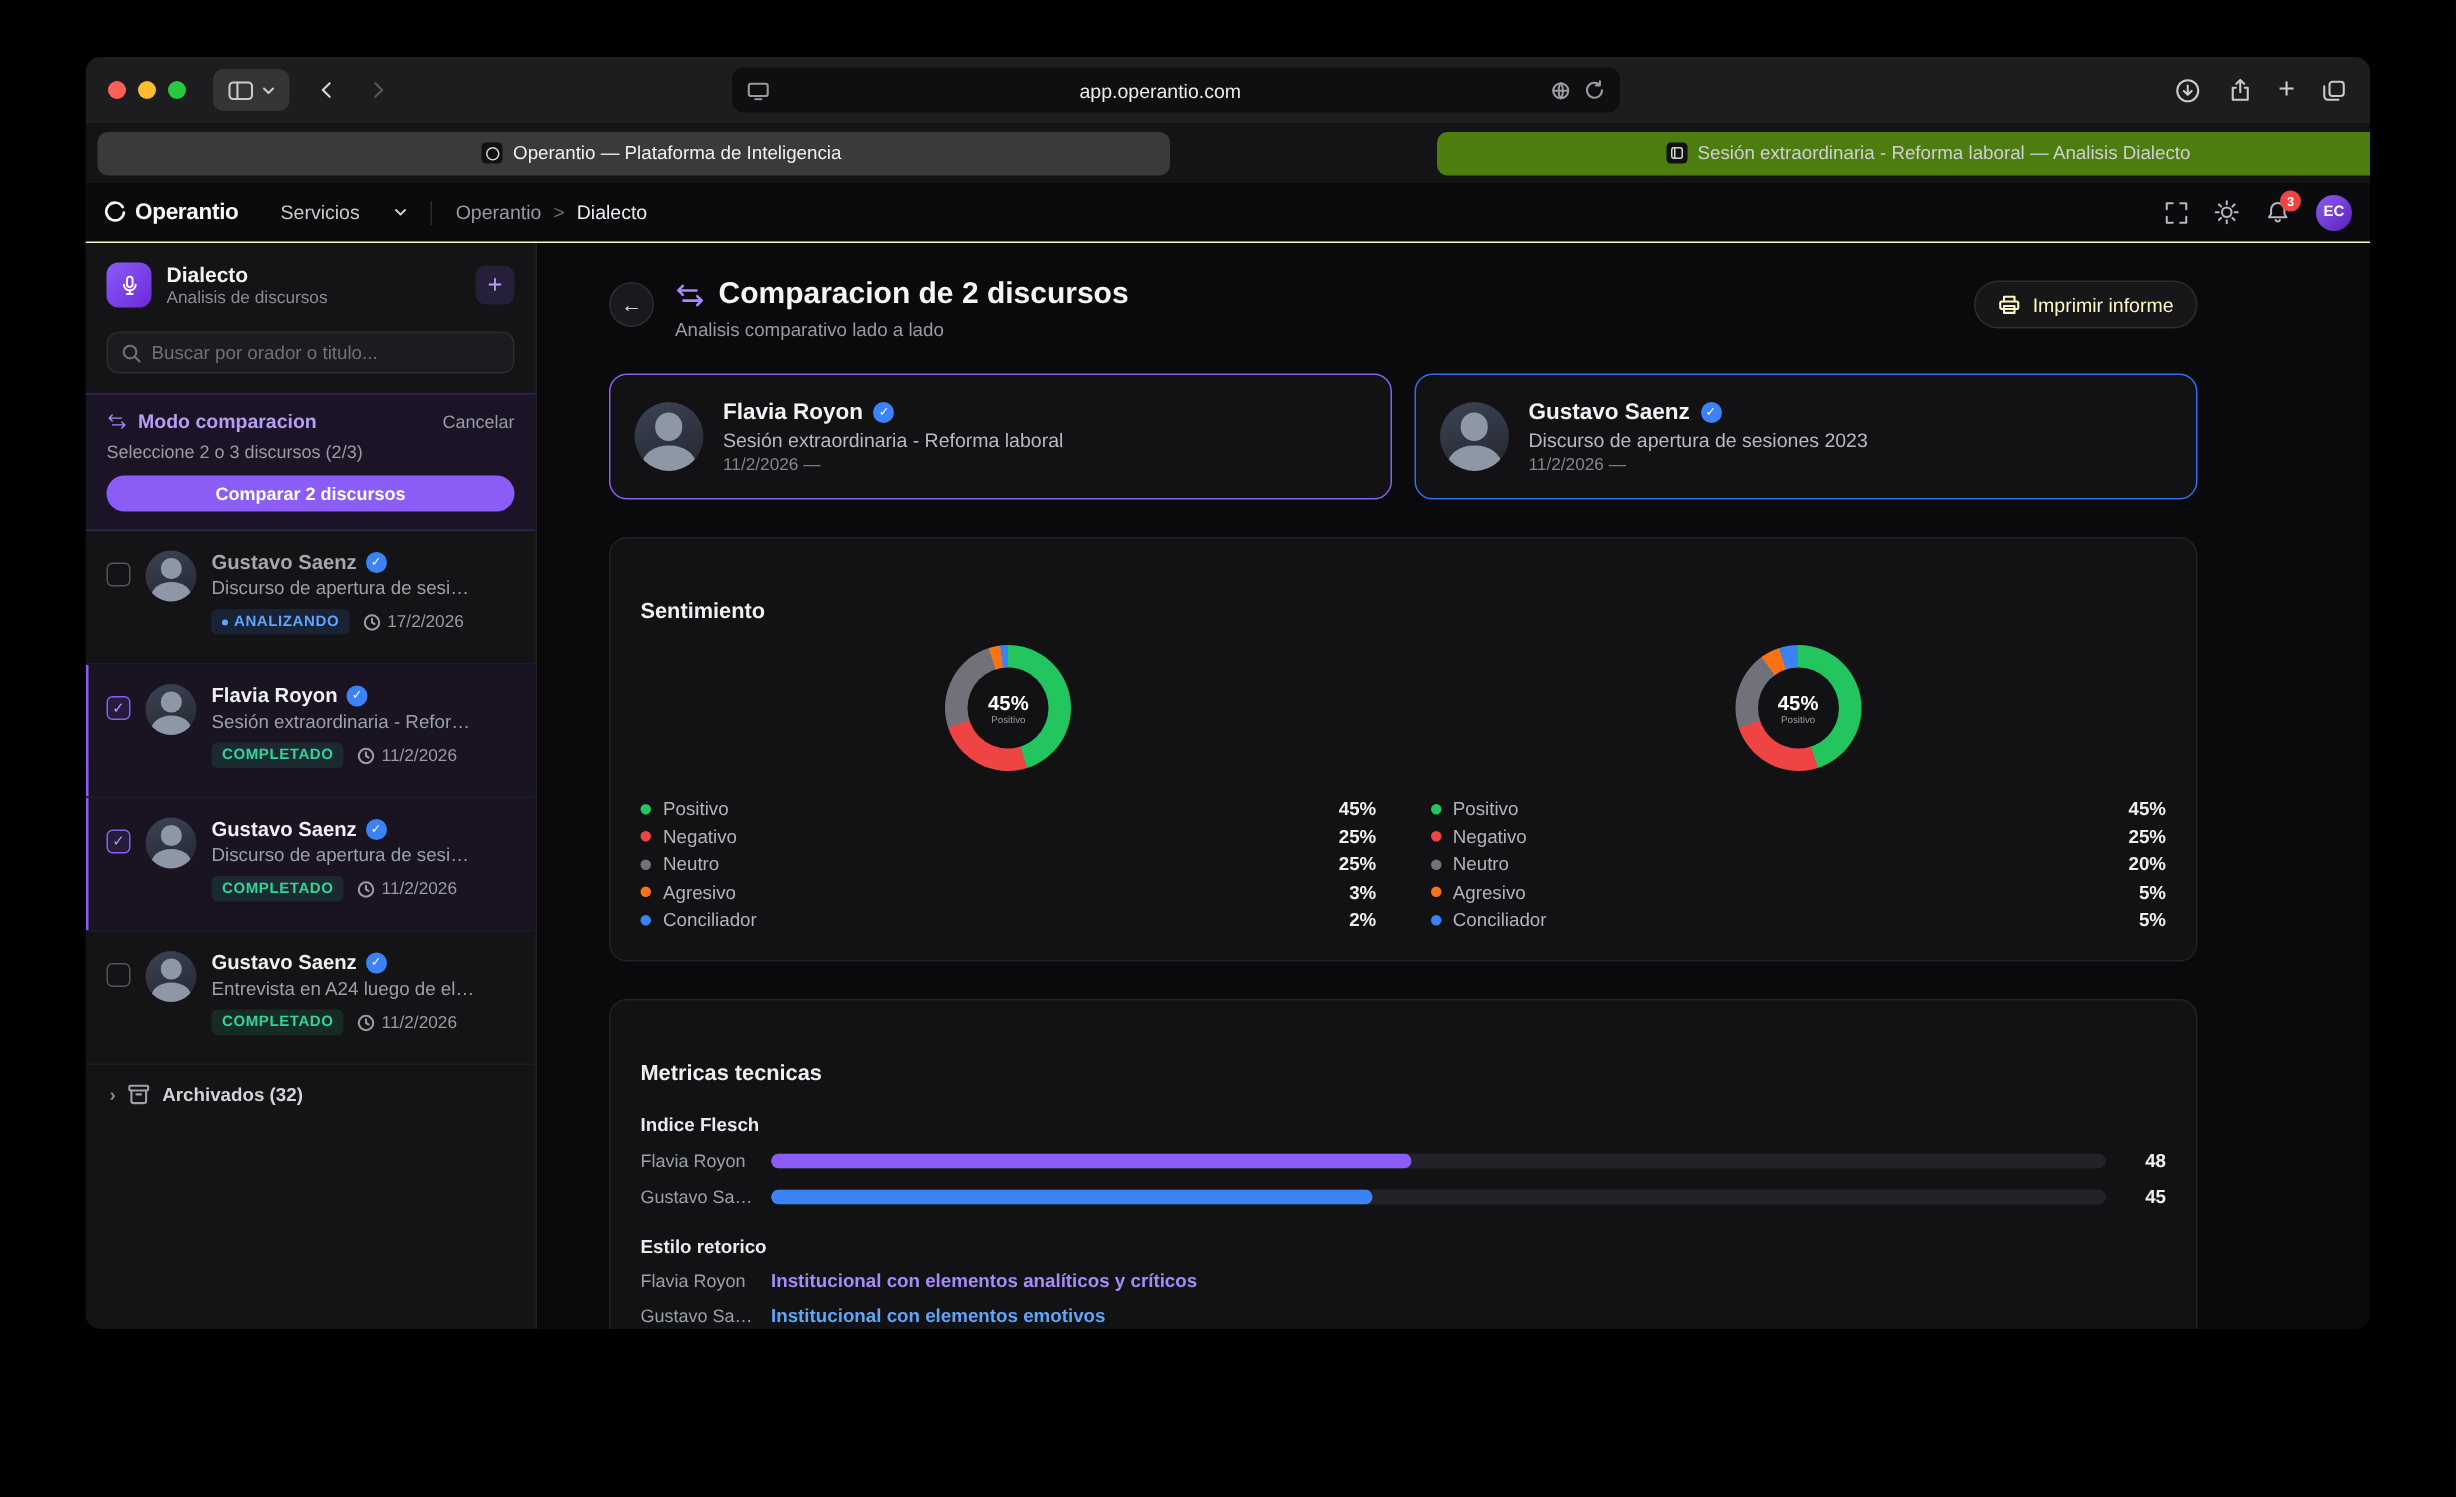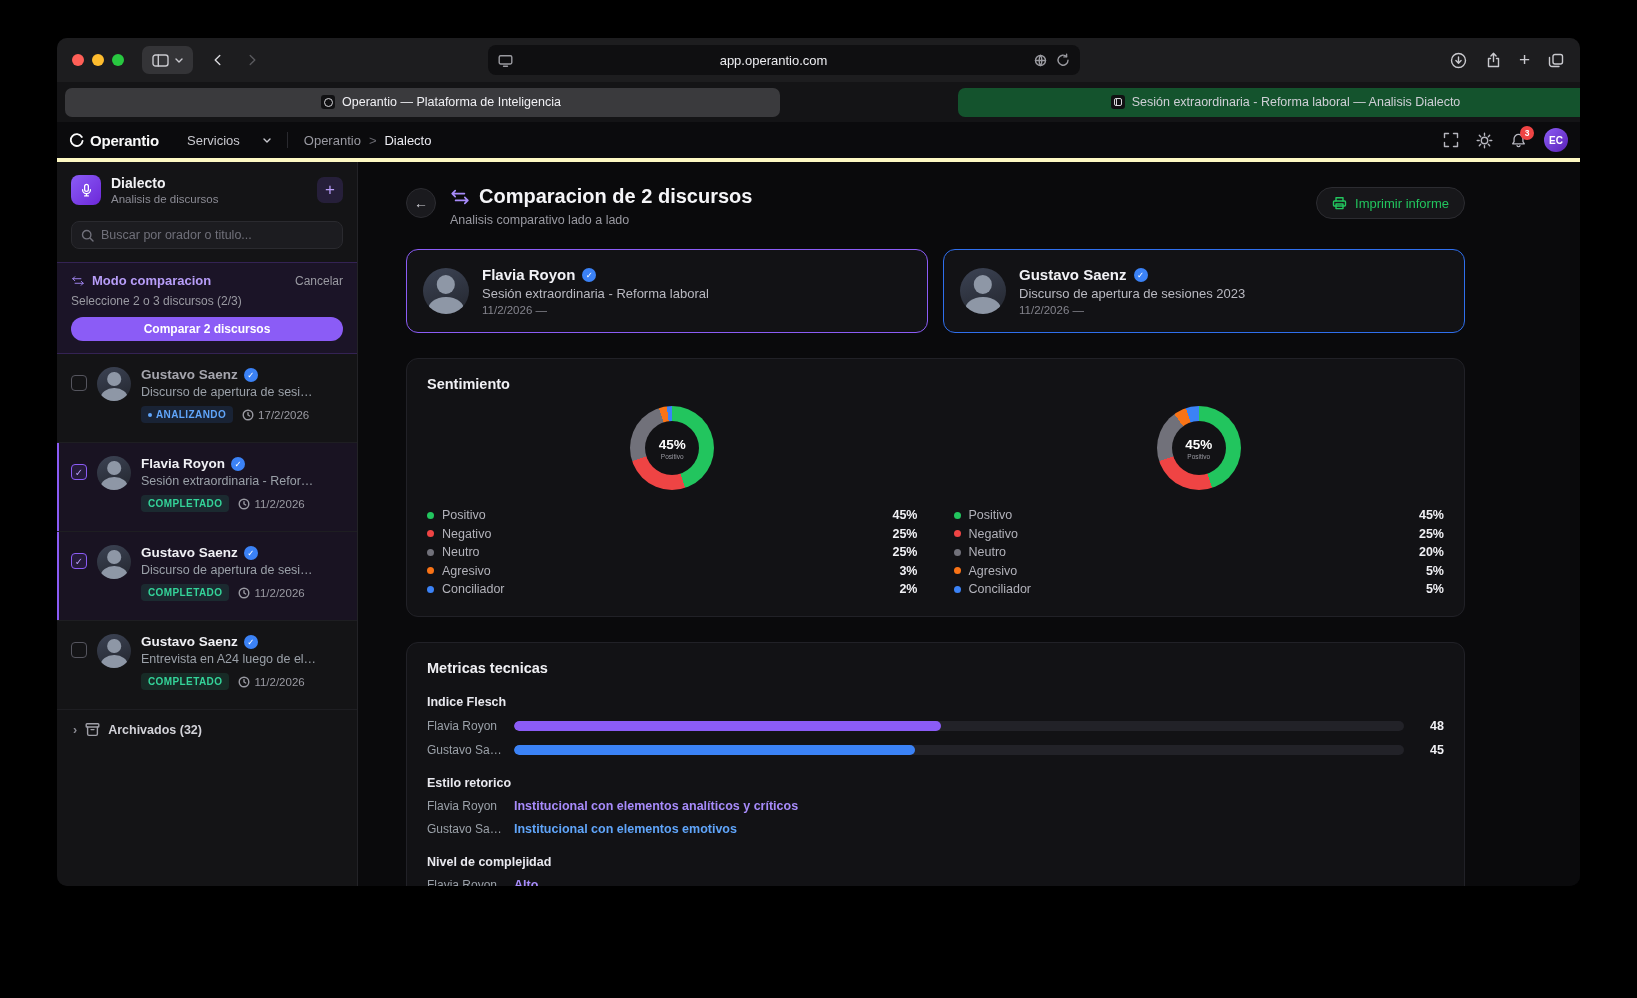--- a/index.html
+++ b/index.html
@@ -23,28 +23,28 @@
   .url-ic { color:#9a9aa0; }
   .url-text { flex:1; text-align:center; font-size:13px; color:#ececf0; }
   .url-right { display:flex; gap:9px; color:#9a9aa0; align-items:center; }
   .tb-right { position:absolute; right:16px; display:flex; gap:18px; align-items:center; color:#c9c9ce; }
   .plus-glyph { font-size:19px; line-height:1; margin-top:-2px; }
 
   
   .tabbar { height:40px; flex:none; background:#141416; position:relative; }
   .tab { position:absolute; top:5.5px; height:29px; border-radius:7px; display:flex; align-items:center; justify-content:center; gap:7px; font-size:12.5px; }
   .tab.active { left:8px; width:715px; background:#3a3a3d; color:#f0f0f4;padding-left:37px; }
-  .tab.other { left:901px; width:655px; background:#14532d; color:#cfcfd6; }
+  .tab.other { left:901px; width:655px; background:#4d7c0f; color:#cfcfd6; }
   .favicon { width:14px; height:14px; border-radius:3px; background:#111113; flex:none; position:relative; }
   .favicon.ring::before { content:""; position:absolute; inset:2.5px; border:1.5px solid #d6d6da; border-radius:50%; }
   .favicon.grid::before { content:""; position:absolute; inset:3px; border:1px solid #d6d6da; border-radius:2px; }
   .favicon.grid::after { content:""; position:absolute; left:5.5px; top:3px; bottom:3px; width:1px; background:#d6d6da; }
 
   
-  .appbar { height:40px; flex:none; background:#0b0b0d; border-bottom:4px solid #fef9c3; display:flex; align-items:center; padding:0 12px; }
+  .appbar { height:40px; flex:none; background:#0b0b0d; border-bottom:1px solid #fef9c3; display:flex; align-items:center; padding:0 12px; }
   .logo { display:flex; align-items:center; gap:6px; font-weight:700; font-size:15px; color:#fafafa; letter-spacing:-.2px; }
   .nav-item { margin-left:28px; display:flex; gap:23px; align-items:center; font-size:13px; color:#c9c9cf; }
   .vdiv { width:1px; height:16px; background:#2a2a2f; margin:0 16px; }
   .crumb { font-size:13px; display:flex; gap:8px; align-items:center; }
   .crumb .root { color:#9a9aa2; } .crumb .sep { color:#6b6b72; } .crumb .cur { color:#ececf2; }
   .appbar-right { margin-left:auto; display:flex; align-items:center; gap:17px; color:#b6b6be; }
   .bell-wrap { position:relative; }
   .nbadge { position:absolute; top:-6px; right:-7px; min-width:14px; height:14px; border-radius:7px; background:#ef4444; color:#fff; font-size:8.5px; font-weight:700; display:flex; align-items:center; justify-content:center; padding:0 3px; }
   .avatar-sm { width:24px; height:24px; border-radius:50%; background:linear-gradient(135deg,#8b5cf6,#5b21b6); color:#fff; font-size:10px; font-weight:700; display:flex; align-items:center; justify-content:center; }
 
@@ -90,29 +90,29 @@
   .arch .chev { color:#8a8a92; }
 
   
   .main { flex:1; min-width:0; padding:23px 0 0 48px; overflow:hidden; background:#0a0a0c; }
   .content { width:1059px; }
   .m-head { display:flex; align-items:flex-start; }
   .back-btn { width:30px; height:30px; border-radius:50%; background:#1a1a1e; border:1px solid #2c2c31; color:#d2d2d8; display:flex; align-items:center; justify-content:center; font-size:14px; margin:3px 14px 0 0; flex:none; }
   .m-title-row { display:flex; align-items:center; gap:9px; color:#a78bfa; }
   .m-title { font-size:20px; font-weight:700; color:#f5f5f8; }
   .m-sub { font-size:12.5px; color:#9a9aa2; margin-top:5px; }
-  .print-btn { margin-left:auto; height:32px; border-radius:16px; background:#17171a; border:1px solid #2c2c31; display:flex; align-items:center; gap:8px; padding:0 15px; color:#22c55e; font-size:13px; margin-top:2px; flex:none; }
+  .print-btn { margin-left:auto; height:32px; border-radius:16px; background:#17171a; border:1px solid #2c2c31; display:flex; align-items:center; gap:8px; padding:0 15px; color:#fef9c3; font-size:13px; margin-top:2px; flex:none; }
   .sp-grid { display:grid; grid-template-columns:1fr 1fr; gap:15px; margin-top:22px; }
   .sp-card { border-radius:12px; padding:16px; display:flex; gap:13px; align-items:center; background:#121215; border:1.5px solid transparent; }
   .sp-name-row { display:flex; align-items:center; gap:7px; }
   .sp-name { font-size:15px; font-weight:700; color:#f2f2f6; }
   .sp-speech { font-size:13px; color:#b9b9c1; margin-top:3px; }
   .sp-date { font-size:11.5px; color:#84848d; margin-top:3px; }
   .card { margin-top:25px; background:#121215; border:1px solid #212127; border-radius:12px; padding:17px 20px; }
-  .card-title { font-size:14.5px; font-weight:700; color:#f0f0f4; }
+  .card-title { font-size:14.5px; font-weight:700; color:#f0f0f4;margin-top:24px; }
   .sent-grid { display:grid; grid-template-columns:1fr 1fr; gap:36px; margin-top:14px; }
   .donut-wrap { display:flex; justify-content:center; }
   .donut { width:84px; height:84px; border-radius:50%; position:relative; }
   .donut-hole { position:absolute; inset:15px; border-radius:50%; background:#121215; display:flex; flex-direction:column; align-items:center; justify-content:center; }
   .donut-val { font-size:13.5px; font-weight:700; color:#fff; }
   .donut-sub { font-size:6.5px; color:#9a9aa2; margin-top:1px; }
   .legend { margin-top:16px; }
   .lrow { display:flex; align-items:center; gap:8px; height:18.5px; }
   .ldot { width:7px; height:7px; border-radius:50%; flex:none; }
   .llabel { font-size:12.5px; color:#b2b2ba; }

